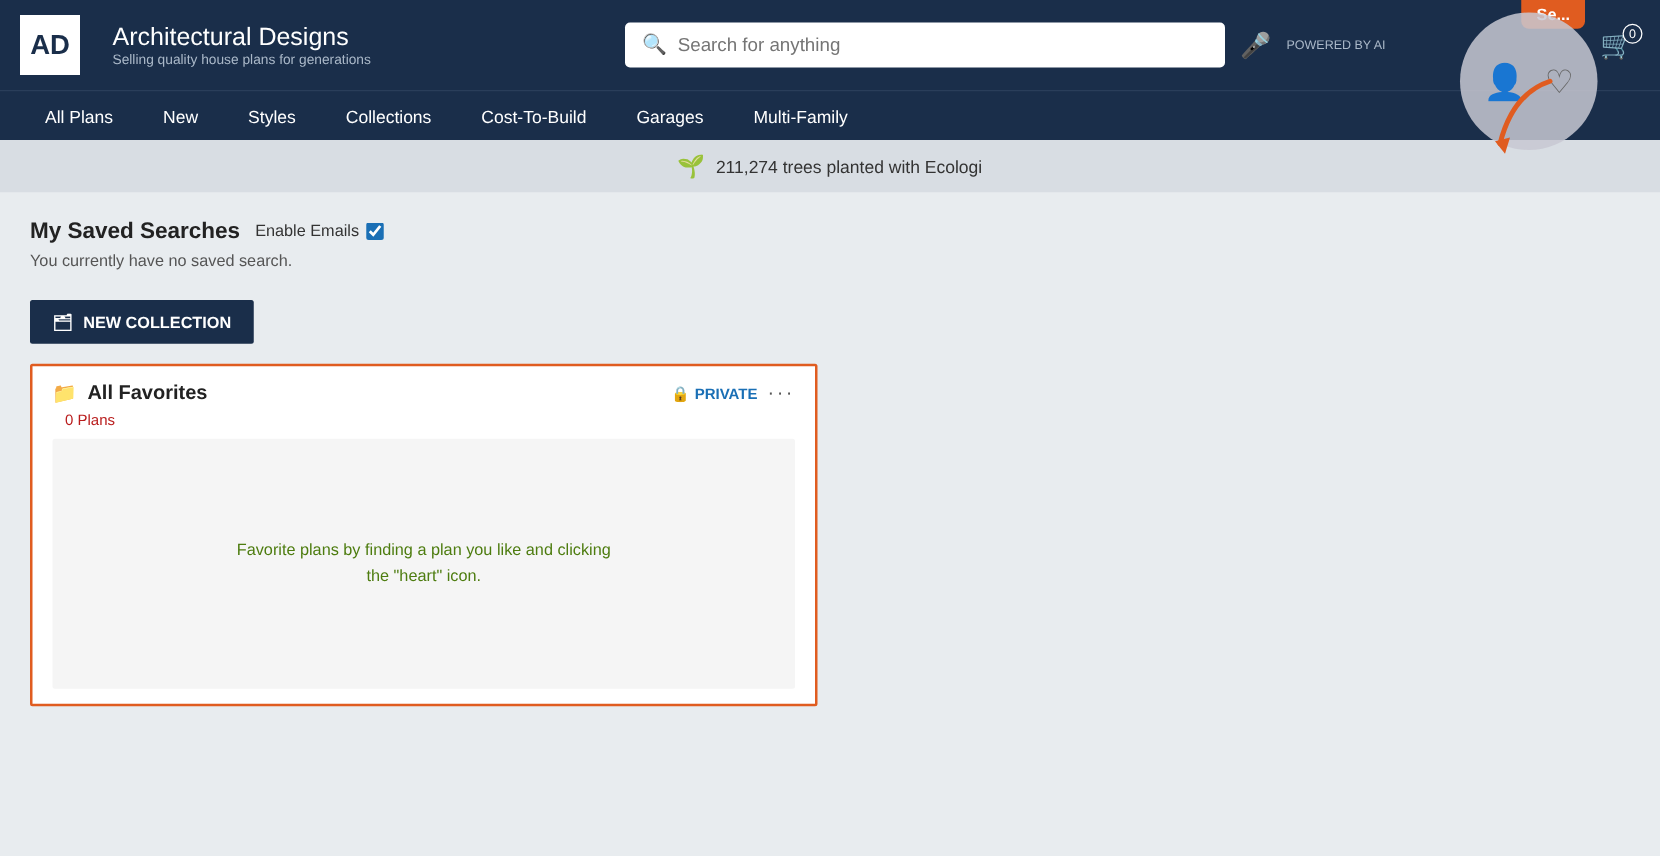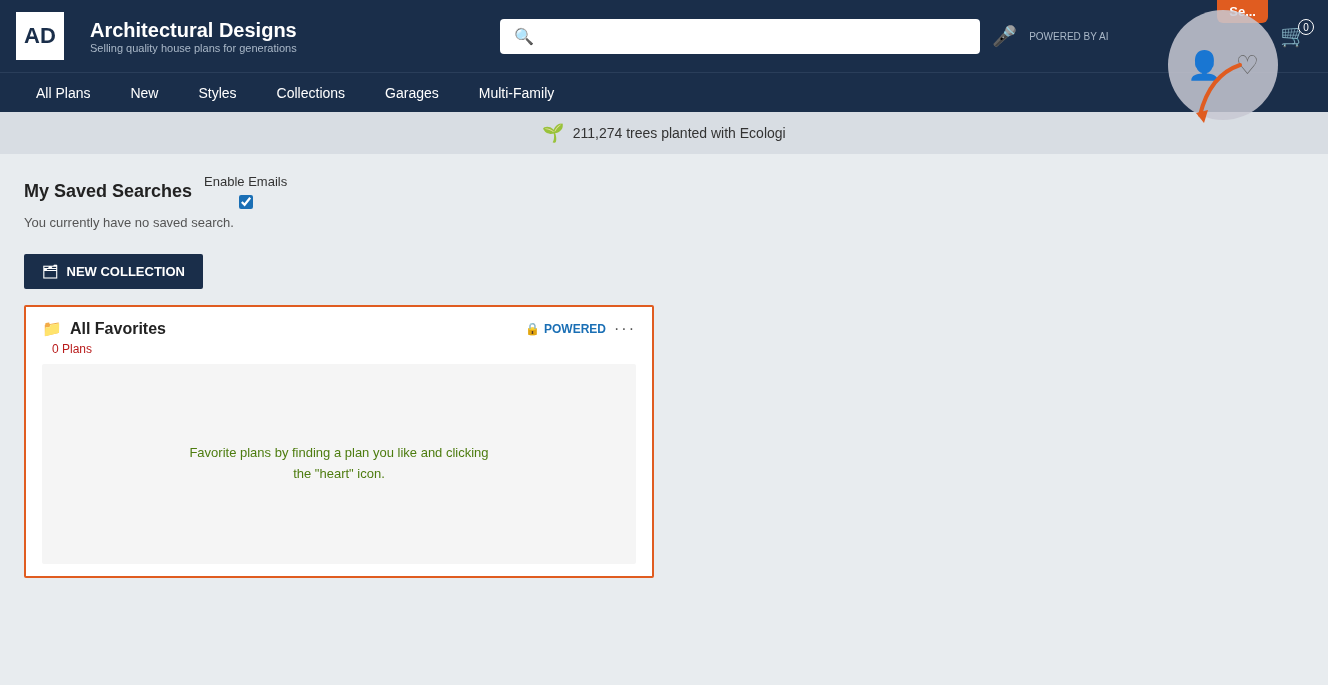--- a/index.html
+++ b/index.html
@@ -28,21 +28,21 @@
       width: 48px;
       height: 48px;
       display: flex;
       align-items: center;
       justify-content: center;
       border: 2px solid white;
     }
     .logo-text h1 {
       color: white;
       font-size: 20px;
-      font-weight: 700;
+      font-weight: 400;
       line-height: 1.2;
     }
     .logo-text p {
       color: #aab8c8;
       font-size: 11px;
     }
     .search-area {
       flex: 1;
       display: flex;
       align-items: center;
@@ -195,21 +195,20 @@
       font-size: 18px;
       font-weight: 700;
       color: #222;
     }
     .enable-emails-label {
       font-size: 13px;
       color: #333;
       display: flex;
       align-items: center;
       gap: 6px;
-      flex-direction: column;
     }
     .enable-emails-label input[type="checkbox"] {
       accent-color: #1a6fb5;
       width: 14px;
       height: 14px;
     }
     .no-saved-search {
       font-size: 13px;
       color: #555;
     }
@@ -334,20 +333,21 @@
     </div>
     <div class="logo-text">
       <h1>Architectural Designs</h1>
       <p>Selling quality house plans for generations</p>
     </div>
   </div>
 
   <div class="search-area">
     <div class="search-bar">
       <span class="search-icon-svg">🔍</span>
+      <input type="text" placeholder="Search for anything" style="">
     </div>
     <button class="mic-btn">🎤</button>
     <div class="powered-by">POWERED BY AI</div>
   </div>
 
   <div class="orange-tab">Se...</div>
 
   <div class="overlay-circle">
     <div class="overlay-circle-inner">
       <span class="overlay-icon" style="font-size:28px; color:#555;">👤</span>
@@ -364,20 +364,21 @@
     <path d="M 60 10 Q 30 20 20 60" stroke="#e05c20" stroke-width="4" fill="none" stroke-linecap="round"></path>
     <polygon points="16,58 24,68 28,55" fill="#e05c20"></polygon>
   </svg>
 </div>
 
 <nav class="nav-bar">
   <a class="nav-item">All Plans</a>
   <a class="nav-item">New</a>
   <a class="nav-item">Styles</a>
   <a class="nav-item">Collections</a>
+  <a class="nav-item">Cost-To-Build</a>
   <a class="nav-item">Garages</a>
   <a class="nav-item">Multi-Family</a>
 </nav>
 
 <div class="eco-banner">
   <span class="eco-icon">🌱</span>
   <span>211,274 trees planted with Ecologi</span>
 </div>
 
 <div class="main-content">
@@ -403,21 +404,21 @@
 
     <div class="collection-card">
       <div class="collection-card-header">
         <div class="collection-card-left">
           <span class="folder-icon">📁</span>
           <span class="collection-name">All Favorites</span>
         </div>
         <div class="collection-card-right">
           <span class="private-badge">
             <span>🔒</span>
-            <span>POWERED</span>
+            <span>PRIVATE</span>
           </span>
           <button class="more-btn">···</button>
         </div>
       </div>
       <div class="plans-count">0 Plans</div>
       <div class="collection-empty-area">
         <p class="empty-hint">Favorite plans by finding a plan you like and clicking the "heart" icon.</p>
       </div>
     </div>
   </div>

